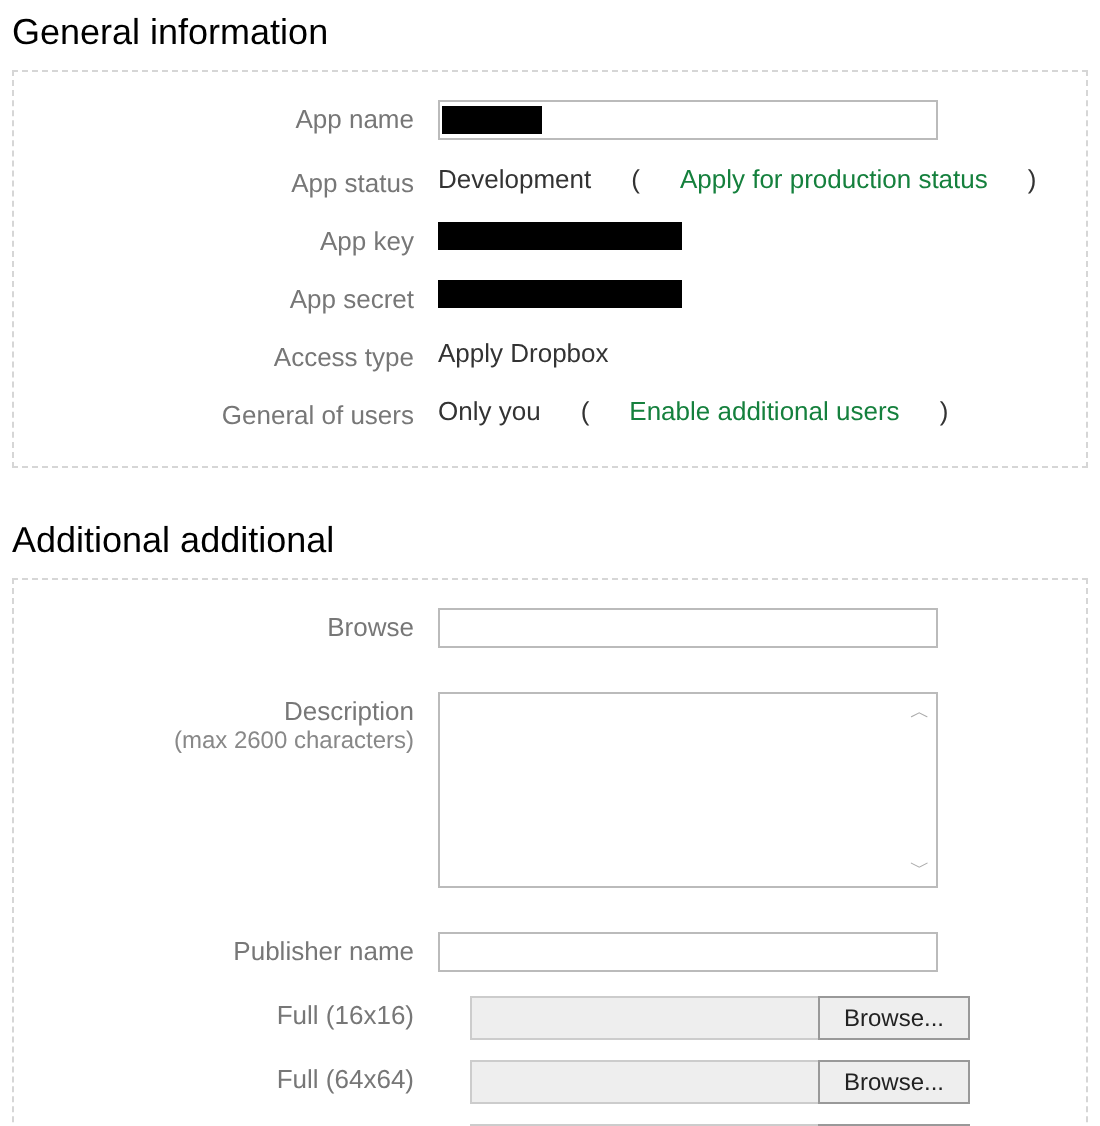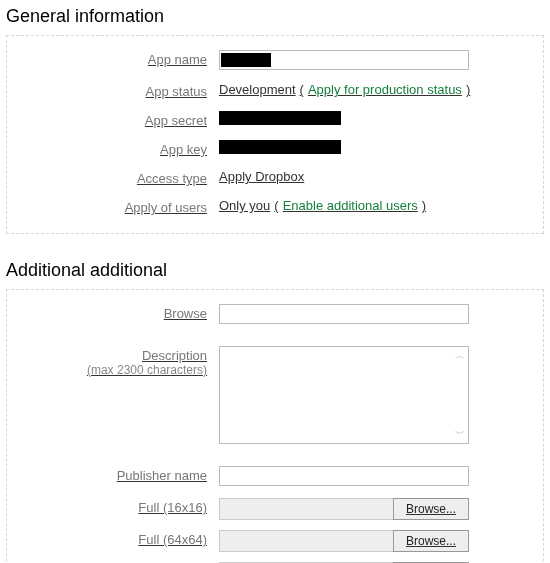--- a/index.html
+++ b/index.html
@@ -19,37 +19,36 @@
   }
   .section-box {
     border: 1px dashed #d6d6d6;
     padding: 14px 16px 14px 0;
     background: #fff;
   }
   .row {
     display: flex;
     align-items: flex-start;
     margin-bottom: 12px;
-    text-decoration: underline;
   }
   .row:last-child { margin-bottom: 0; }
   .row-label {
     width: 212px;
     text-align: right;
     padding-right: 12px;
     color: #777;
     font-size: 13px;
     padding-top: 2px;
     flex-shrink: 0;
   }
   .row-value {
     flex: 1;
     display: flex;
     align-items: flex-start;
-    gap: 4px;
+    gap: 20px;
     font-size: 13px;
     color: #333;
   }
   .text-input {
     width: 250px;
     height: 20px;
     border: 1px solid #bbb;
     padding: 1px 4px;
     font-size: 13px;
     font-family: inherit;
@@ -92,20 +91,21 @@
     pointer-events: none;
   }
   .scroll-up { top: 3px; }
   .scroll-down { bottom: 3px; }
 
   .file-picker {
     display: flex;
     align-items: stretch;
     width: 250px;
     height: 22px;
+    margin-left: 16px;
   }
   .file-picker .file-path {
     flex: 1;
     background: #eee;
     border: 1px solid #ccc;
     border-right: none;
   }
   .file-picker .browse-btn {
     background: #eee;
     border: 1px solid #999;
@@ -145,42 +145,42 @@
     <div class="row-label">App status</div>
     <div class="row-value">
       <span>Development</span>
       <span class="paren">(</span>
         <a class="link">Apply for production status</a>
         <span class="paren">)</span>
     </div>
   </div>
 
   <div class="row">
+    <div class="row-label">App key</div>
+    <div class="row-value">
+      <span class="redacted" style="width:122px;"></span>
+    </div>
+  </div>
+
+  <div class="row">
     <div class="row-label">App secret</div>
     <div class="row-value">
       <span class="redacted" style="width:122px;"></span>
     </div>
   </div>
 
   <div class="row">
-    <div class="row-label">App key</div>
-    <div class="row-value">
-      <span class="redacted" style="width:122px;"></span>
-    </div>
-  </div>
-
-  <div class="row">
     <div class="row-label">Access type</div>
     <div class="row-value">
       <span>Apply Dropbox</span>
     </div>
   </div>
 
   <div class="row" style="margin-bottom:4px;">
-    <div class="row-label">Apply of users</div>
+    <div class="row-label">General of users</div>
     <div class="row-value">
       <span>Only you</span>
       <span class="paren">(</span>
         <a class="link">Enable additional users</a>
         <span class="paren">)</span>
     </div>
   </div>
 
 </div>
 
@@ -192,21 +192,21 @@
   <div class="row extra-gap">
     <div class="row-label">Browse</div>
     <div class="row-value">
       <input class="text-input" type="text" value="" style="">
     </div>
   </div>
 
   <div class="row extra-gap">
     <div class="row-label">
       <span>Description</span>
-      <span class="sublabel">(max 2300 characters)</span>
+      <span class="sublabel">(max 2600 characters)</span>
     </div>
     <div class="row-value">
       <div class="textarea-wrap">
         <textarea class="textarea" style=""></textarea>
         <span class="scroll-indicator scroll-up">︿</span>
         <span class="scroll-indicator scroll-down">﹀</span>
       </div>
     </div>
   </div>
 

